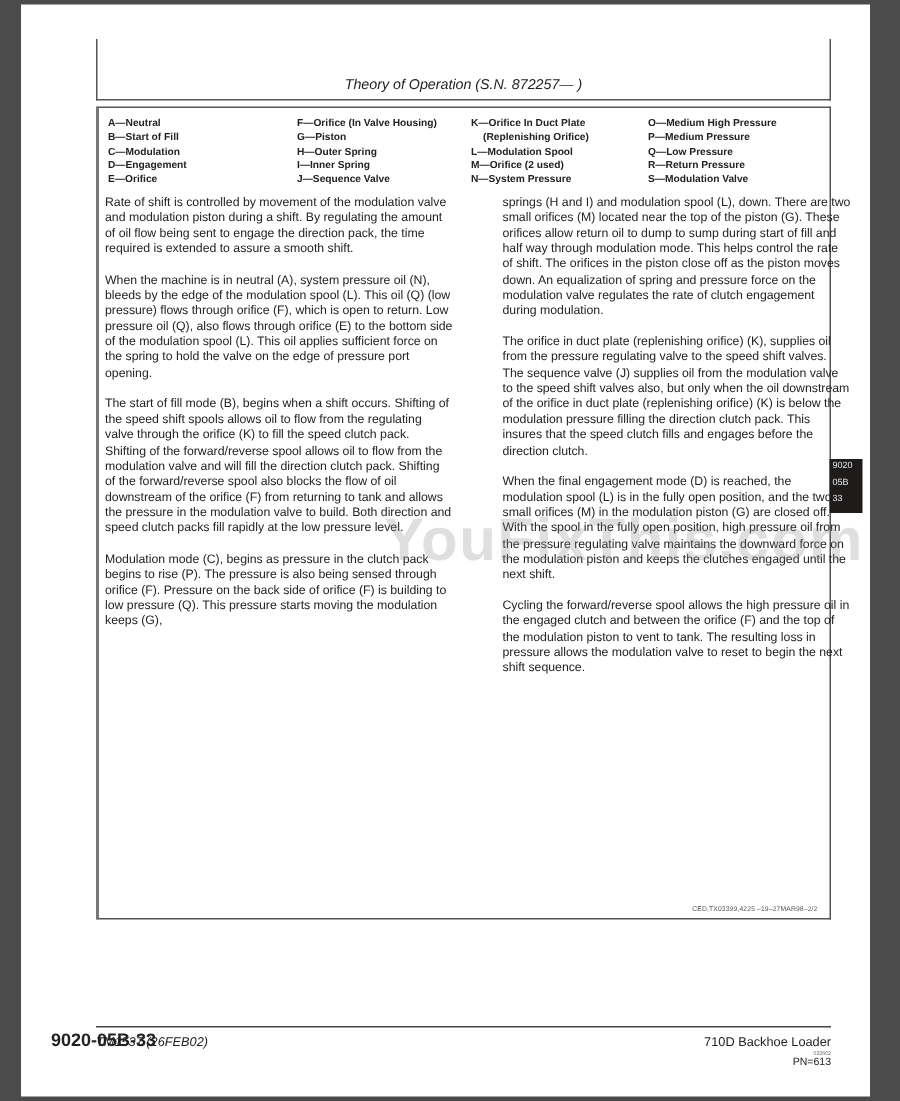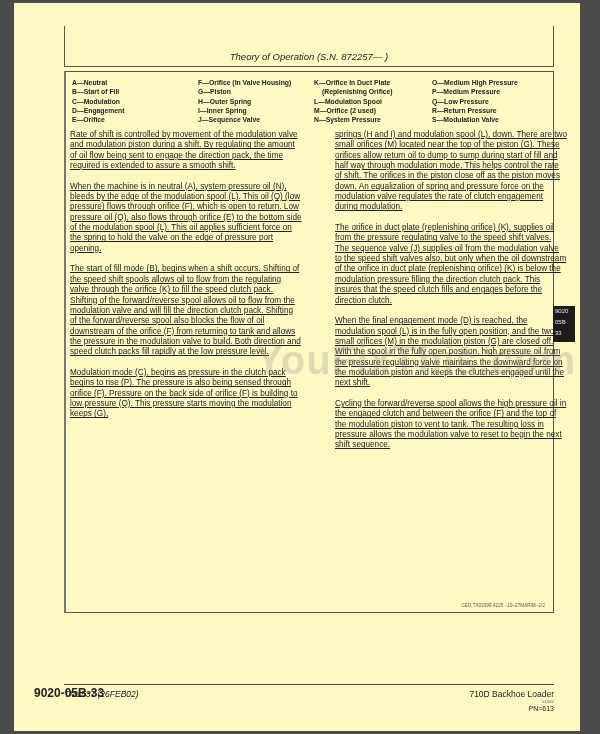--- a/index.html
+++ b/index.html
@@ -5,21 +5,21 @@
     html, body { margin: 0; padding: 0; }
     body {
       width: 600px; height: 734px; overflow: hidden;
       background: #4b4b4b;
       position: relative;
       font-family: "Liberation Sans", sans-serif;
     }
     .page {
       position: absolute; left: 14px; top: 3px;
       width: 566px; height: 728px;
-      background: #fef9c3;
+      background: #ffffff;
     }
     .header-box {
       position: absolute; left: 50px; top: 23px;
       width: 490px; height: 41px;
       border-left: 1px solid #555;
       border-right: 1px solid #555;
       border-bottom: 1px solid #555;
       box-sizing: border-box;
     }
     .header-title {
@@ -36,21 +36,21 @@
     }
     .legend {
       position: absolute; top: 6px; left: 6px; right: 6px;
       font-size: 6.8px; font-weight: bold; color: #222; line-height: 9.3px;
     }
     .legend-col { position: absolute; top: 0; }
     .legend-col div { white-space: nowrap; }
     .legend-col .indent { padding-left: 8px; }
     .col {
       position: absolute; top: 58px; width: 232px;
-      font-size: 8.2px; line-height: 10.35px; color: #222; text-decoration: underline;
+      font-size: 8.2px; line-height: 10.35px; color: #222;
     }
     .col p { margin: 0 0 10.35px 0; }
     .col-left { left: 4px; }
     .col-right { left: 269px; }
     .ref-code {
       position: absolute; right: 8px; bottom: 4px;
       font-size: 4.5px; color: #555; letter-spacing: 0.1px;
     }
     .section-tab {
       position: absolute; left: 539px; top: 303px;

